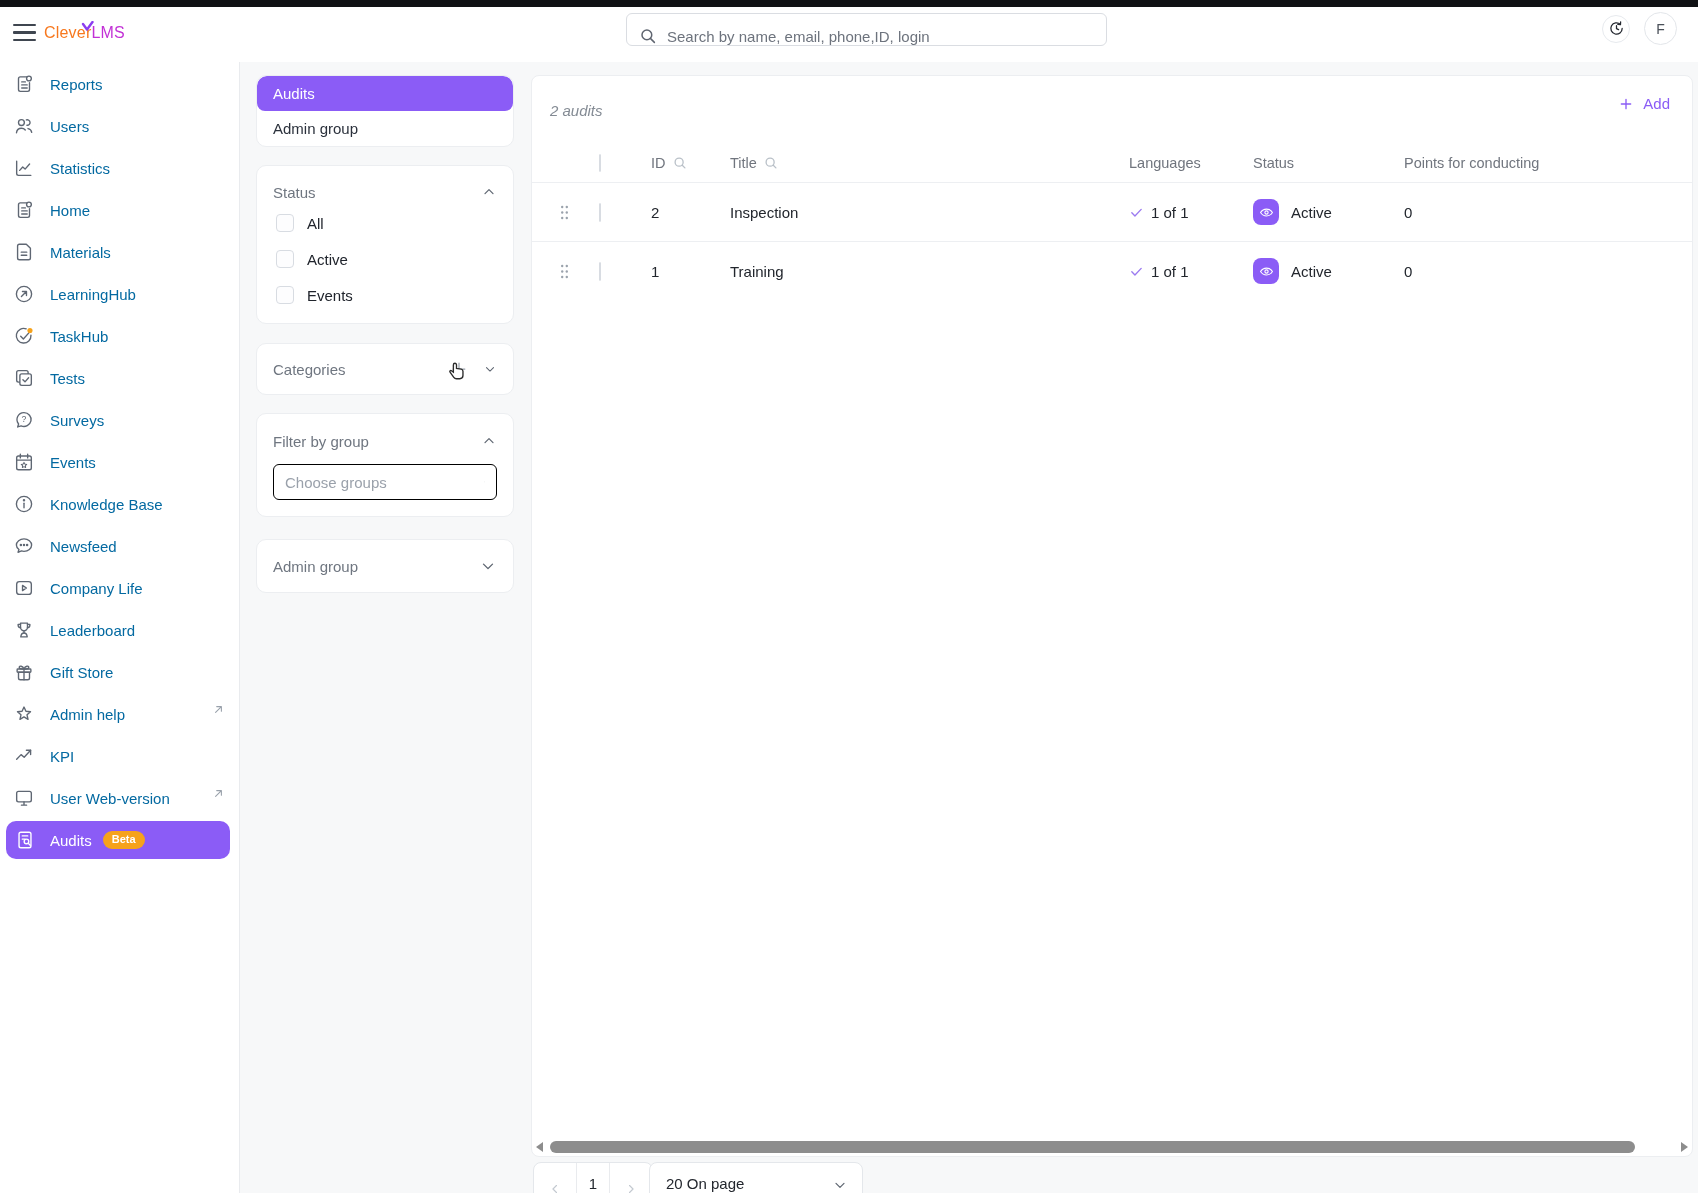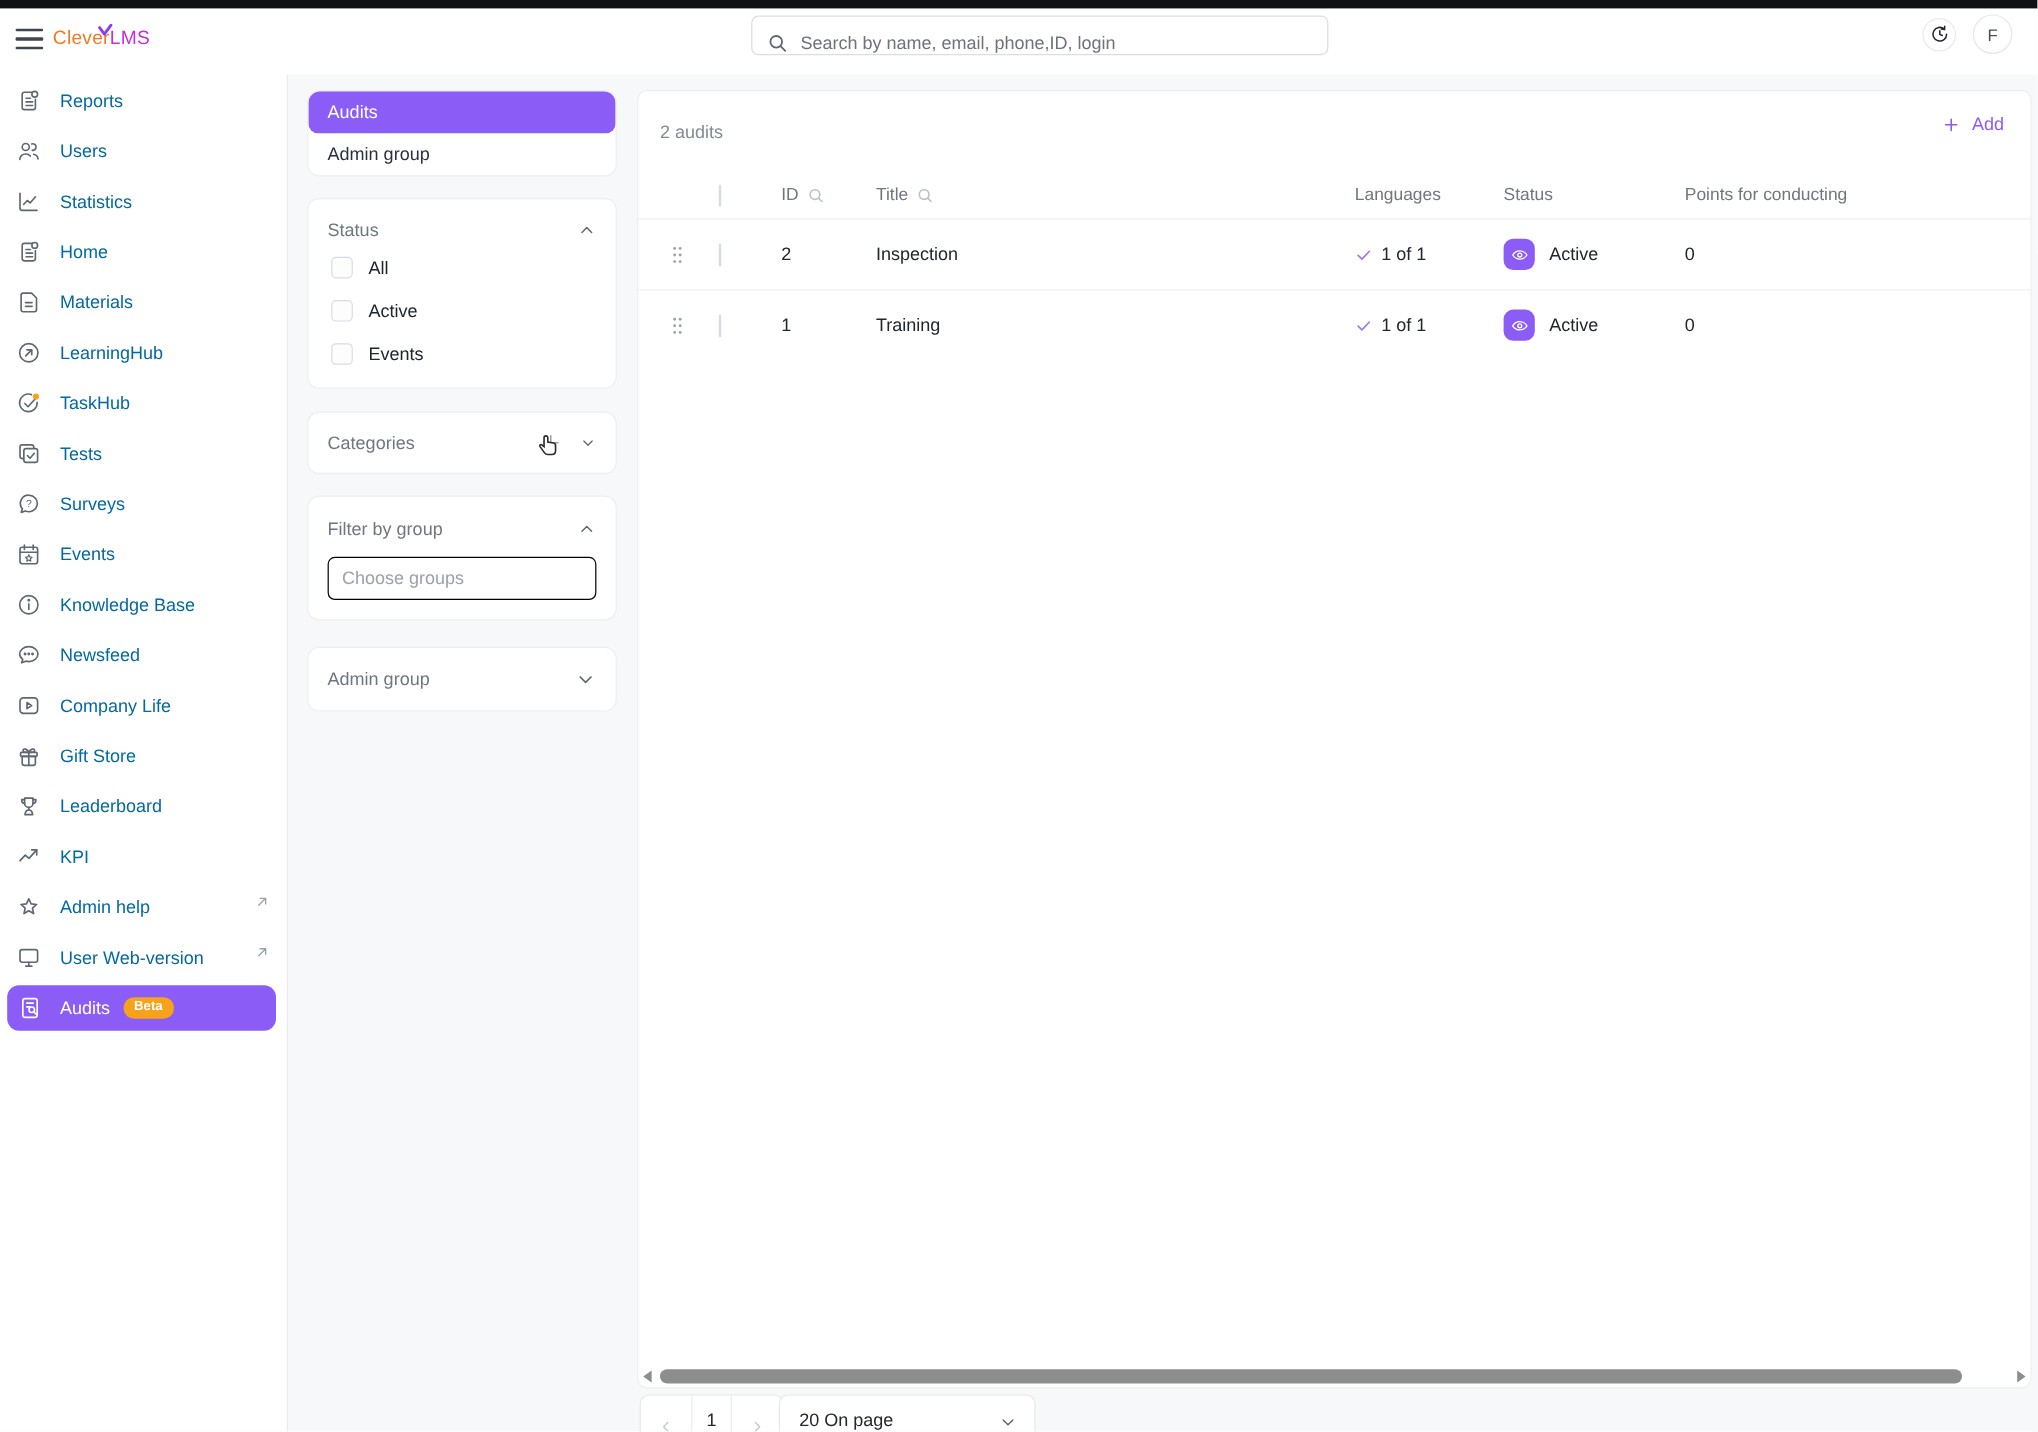--- a/index.html
+++ b/index.html
@@ -51,21 +51,21 @@
   .cat-right { margin-left:auto; display:flex; align-items:center; gap:14px; }
   .grp-card { padding:14px 16px 16px; margin-bottom:22px; }
   .grp-input { margin-top:10px; height:36px; border:1px solid #000000; border-radius:6px; display:flex; align-items:center; padding:0 11px; background:#fff; }
   .grp-input input { border:none; outline:none; flex:1; font-size:15px; font-family:"Liberation Sans",sans-serif; color:#303640; background:transparent; }
   .grp-input input::placeholder { color:#9aa1ab; }
   .admin-card { height:54px; padding:0 16px; display:flex; align-items:center; justify-content:space-between; cursor:pointer; }
 
   
   .main-panel { position:absolute; left:531px; top:75px; width:1162px; height:1082px; background:#fff; border:1px solid #eceef1; border-radius:8px; z-index:2; }
   .panel-top { display:flex; align-items:flex-start; justify-content:space-between; padding:17px 22px 0 18px; }
-  .count-label { color:#848b94; font-size:15px; padding-top:9px; }
+  .count-label { color:#848b94; font-size:15px; padding-top:9px;font-style:italic; }
   .add-btn { display:flex; align-items:center; gap:9px; color:#8b5cf6; font-size:15px; cursor:pointer; padding-top:2px; }
   .t-grid { display:grid; grid-template-columns:40px 52px 79px 399px 124px 151px auto; align-items:center; padding-left:27px; }
   .t-head { height:38px; margin-top:25px; color:#70757e; font-size:14.5px; }
   .t-head .th { display:flex; align-items:center; gap:7px; }
   .t-row { height:59px; border-top:1px solid #edeff2; font-size:15px; color:#22262d; }
   .t-row:last-of-type { border-bottom:1px solid #edeff2; }
   .lang-cell { display:flex; align-items:center; gap:7px; }
   .status-cell { display:flex; align-items:center; gap:12px; }
   .eye-badge { width:26px; height:26px; background:#8b5cf6; border-radius:8px; display:flex; align-items:center; justify-content:center; }
   .drag-handle { cursor:grab; display:flex; }
@@ -237,54 +237,54 @@
   <div class="nav-item">
     <svg class="ic" viewBox="0 0 24 24">
         <rect x="4" y="5" width="16" height="14" rx="3"></rect>
         <path d="M10.4 9.2l4.2 2.8-4.2 2.8z"></path>
       </svg>
     <span class="nav-label">Company Life</span>
   </div>
 
   <div class="nav-item">
     <svg class="ic" viewBox="0 0 24 24">
+        <path d="M8.2 4.5h7.6v4.6a3.8 3.8 0 0 1-7.6 0z"></path>
+        <path d="M8.2 5.8H5.6v.9a2.6 2.6 0 0 0 2.6 2.6M15.8 5.8h2.6v.9a2.6 2.6 0 0 1-2.6 2.6"></path>
+        <path d="M12 12.9v2.4"></path>
+        <path d="M8.5 19.5c.3-2.5 1.7-4.2 3.5-4.2s3.2 1.7 3.5 4.2z"></path>
+      </svg>
+    <span class="nav-label">Leaderboard</span>
+  </div>
+
+  <div class="nav-item">
+    <svg class="ic" viewBox="0 0 24 24">
         <rect x="4.5" y="8.7" width="15" height="3.6" rx="0.8"></rect>
         <path d="M6 12.3h12v6.2a2 2 0 0 1-2 2H8a2 2 0 0 1-2-2z"></path>
         <path d="M12 8.7v11.8"></path>
         <path d="M12 8.7C10.8 5.4 6.6 4.6 6.8 7s3.4 1.7 5.2 1.7zm0 0c1.2-3.3 5.4-4.1 5.2-1.7S13.8 8.7 12 8.7z"></path>
       </svg>
     <span class="nav-label">Gift Store</span>
   </div>
 
   <div class="nav-item">
     <svg class="ic" viewBox="0 0 24 24">
-        <path d="M8.2 4.5h7.6v4.6a3.8 3.8 0 0 1-7.6 0z"></path>
-        <path d="M8.2 5.8H5.6v.9a2.6 2.6 0 0 0 2.6 2.6M15.8 5.8h2.6v.9a2.6 2.6 0 0 1-2.6 2.6"></path>
-        <path d="M12 12.9v2.4"></path>
-        <path d="M8.5 19.5c.3-2.5 1.7-4.2 3.5-4.2s3.2 1.7 3.5 4.2z"></path>
-      </svg>
-    <span class="nav-label">Leaderboard</span>
-  </div>
-
-  <div class="nav-item">
-    <svg class="ic" viewBox="0 0 24 24">
-        <path d="M4 15.5l4.8-5 3.4 2.9 7-7.7"></path>
-        <path d="M14.6 5.7h4.6v4.6"></path>
-      </svg>
-    <span class="nav-label">KPI</span>
-  </div>
-
-  <div class="nav-item">
-    <svg class="ic" viewBox="0 0 24 24">
         <path d="M12 4.4l2.1 4.6 5 .5-3.8 3.4 1.1 4.9-4.4-2.6-4.4 2.6 1.1-4.9-3.8-3.4 5-.5z"></path>
       </svg>
     <span class="nav-label">Admin help</span>
     <svg class="ext-arrow" width="13" height="13" viewBox="0 0 18 18" fill="none" stroke="#99a1ab" stroke-width="1.5" stroke-linecap="round" stroke-linejoin="round">
         <path d="M5 13L13 5M6.5 5H13v6.5"></path>
       </svg>
+  </div>
+
+  <div class="nav-item">
+    <svg class="ic" viewBox="0 0 24 24">
+        <path d="M4 15.5l4.8-5 3.4 2.9 7-7.7"></path>
+        <path d="M14.6 5.7h4.6v4.6"></path>
+      </svg>
+    <span class="nav-label">KPI</span>
   </div>
 
   <div class="nav-item">
     <svg class="ic" viewBox="0 0 24 24">
         <rect x="4" y="4.8" width="16" height="11.4" rx="2"></rect>
         <path d="M9.2 19.8h5.6M12 16.2v3.6"></path>
       </svg>
     <span class="nav-label">User Web-version</span>
     <svg class="ext-arrow" width="13" height="13" viewBox="0 0 18 18" fill="none" stroke="#99a1ab" stroke-width="1.5" stroke-linecap="round" stroke-linejoin="round">
         <path d="M5 13L13 5M6.5 5H13v6.5"></path>

